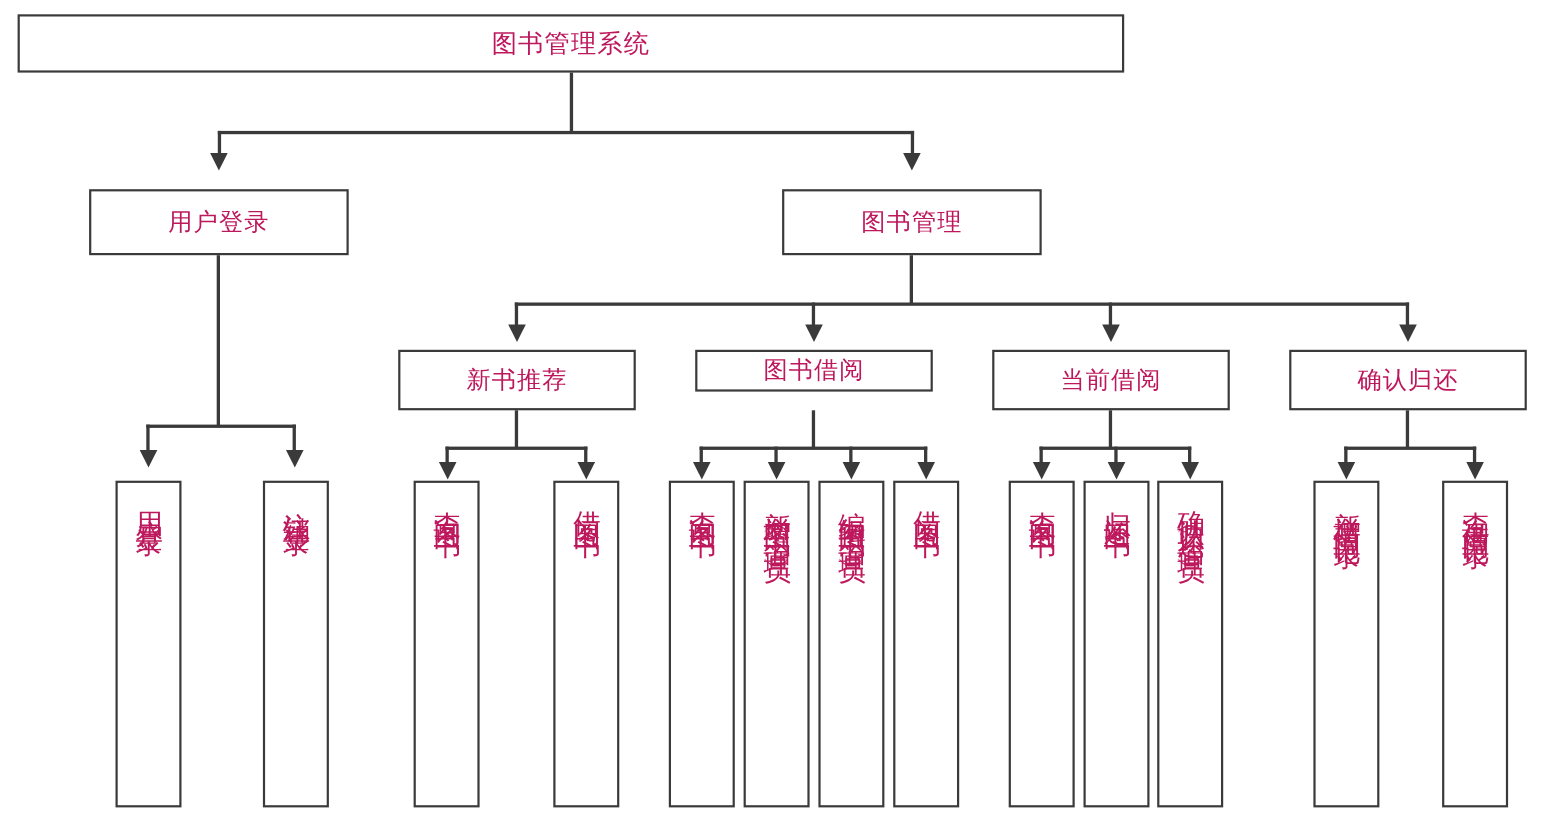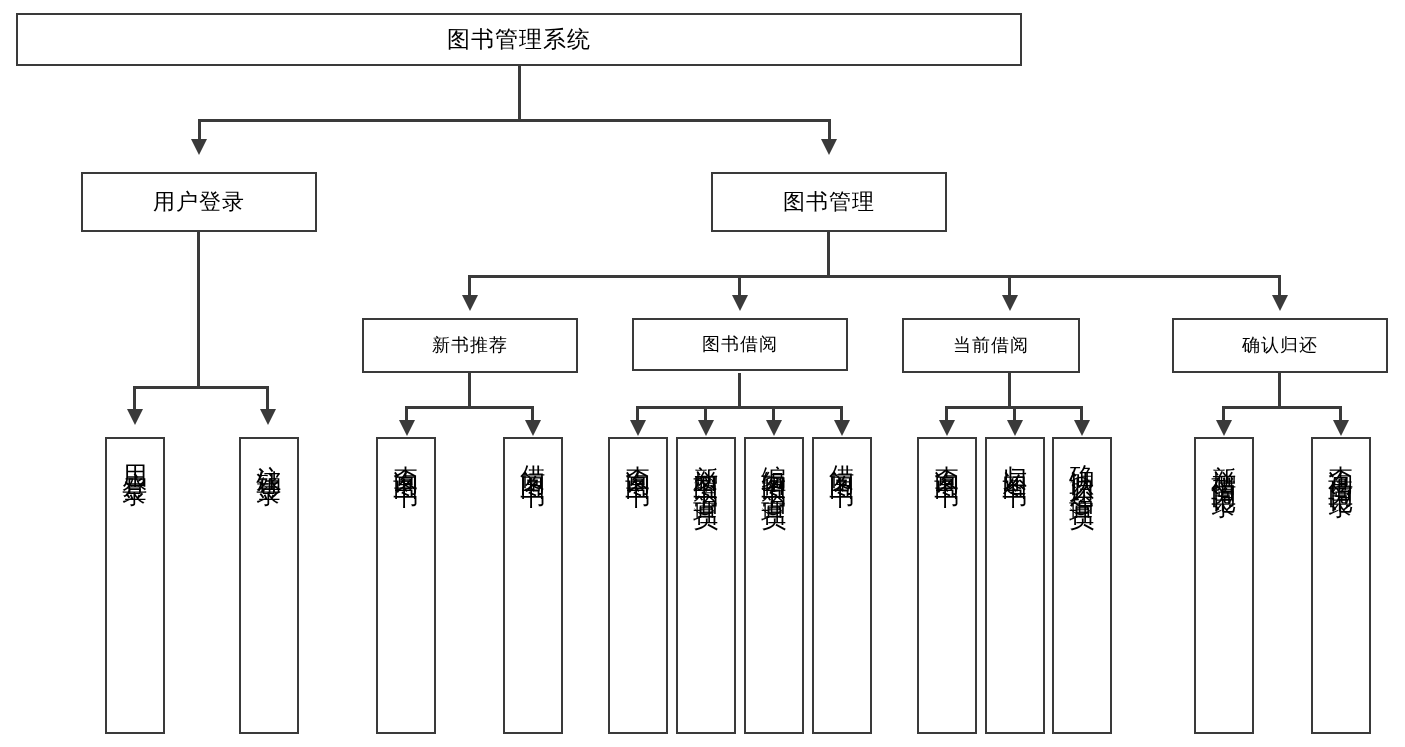--- a/index.html
+++ b/index.html
@@ -3,27 +3,27 @@
 <meta charset="utf-8">
 <style>
   html,body{margin:0;padding:0;background:#ffffff;}
   body{width:1405px;height:747px;overflow:hidden;
        font-family:"Liberation Sans","DejaVu Sans",sans-serif;}
   #canvas{position:relative;width:1405px;height:747px;background:#fff;}
 
   
   .node{position:absolute;box-sizing:border-box;background:#ffffff;
         border:2.5px solid #3a3a3a;display:flex;align-items:center;
-        justify-content:center;color:#000000;}
+        justify-content:center;color:#be185d;}
   .node .lbl{font-size:22px;line-height:1.15;letter-spacing:1px;
              white-space:nowrap;}
 
   .node.root .lbl{font-size:23px;}
   .node.lvl2 .lbl{font-size:22px;}
-  .node.lvl3 .lbl{font-size:18px;}
+  .node.lvl3 .lbl{font-size:22px;}
 
   
   .node.leaf{align-items:flex-start;justify-content:center;
              padding-top:6px;}
   .node.leaf .lbl{writing-mode:vertical-rl;text-orientation:upright;
                   font-size:25px;line-height:1.05;letter-spacing:6px;
                   white-space:nowrap;}
 
   
   .ln{position:absolute;background:#3a3a3a;}
@@ -76,24 +76,24 @@
   <div class="ln v" style="left:1008px;top:275px;width:3px;height:22px;"></div>
   <div class="ln v" style="left:1278px;top:275px;width:3px;height:22px;"></div>
   <div class="arrow" style="left:462px;top:295px;"></div>
   <div class="arrow" style="left:732px;top:295px;"></div>
   <div class="arrow" style="left:1002px;top:295px;"></div>
   <div class="arrow" style="left:1272px;top:295px;"></div>
 
   <div class="node lvl3" style="left:362px;top:318px;width:216px;height:55px;">
     <span class="lbl">新书推荐</span>
   </div>
-  <div class="node lvl3" style="left:632px;top:318px;width:216px;height:53px;">
+  <div class="node lvl3" style="left:632px;top:318px;width:216px;height:38px;">
     <span class="lbl">图书借阅</span>
   </div>
-  <div class="node lvl3" style="left:902px;top:318px;width:178px;height:55px;">
+  <div class="node lvl3" style="left:902px;top:318px;width:216px;height:55px;">
     <span class="lbl">当前借阅</span>
   </div>
   <div class="node lvl3" style="left:1172px;top:318px;width:216px;height:55px;">
     <span class="lbl">确认归还</span>
   </div>
 
   <div class="ln v" style="left:468px;top:373px;width:3px;height:34px;"></div>
   <div class="ln h" style="left:405px;top:406px;width:129px;height:3px;"></div>
   <div class="ln v" style="left:405px;top:406px;width:3px;height:16px;"></div>
   <div class="ln v" style="left:531px;top:406px;width:3px;height:16px;"></div>

